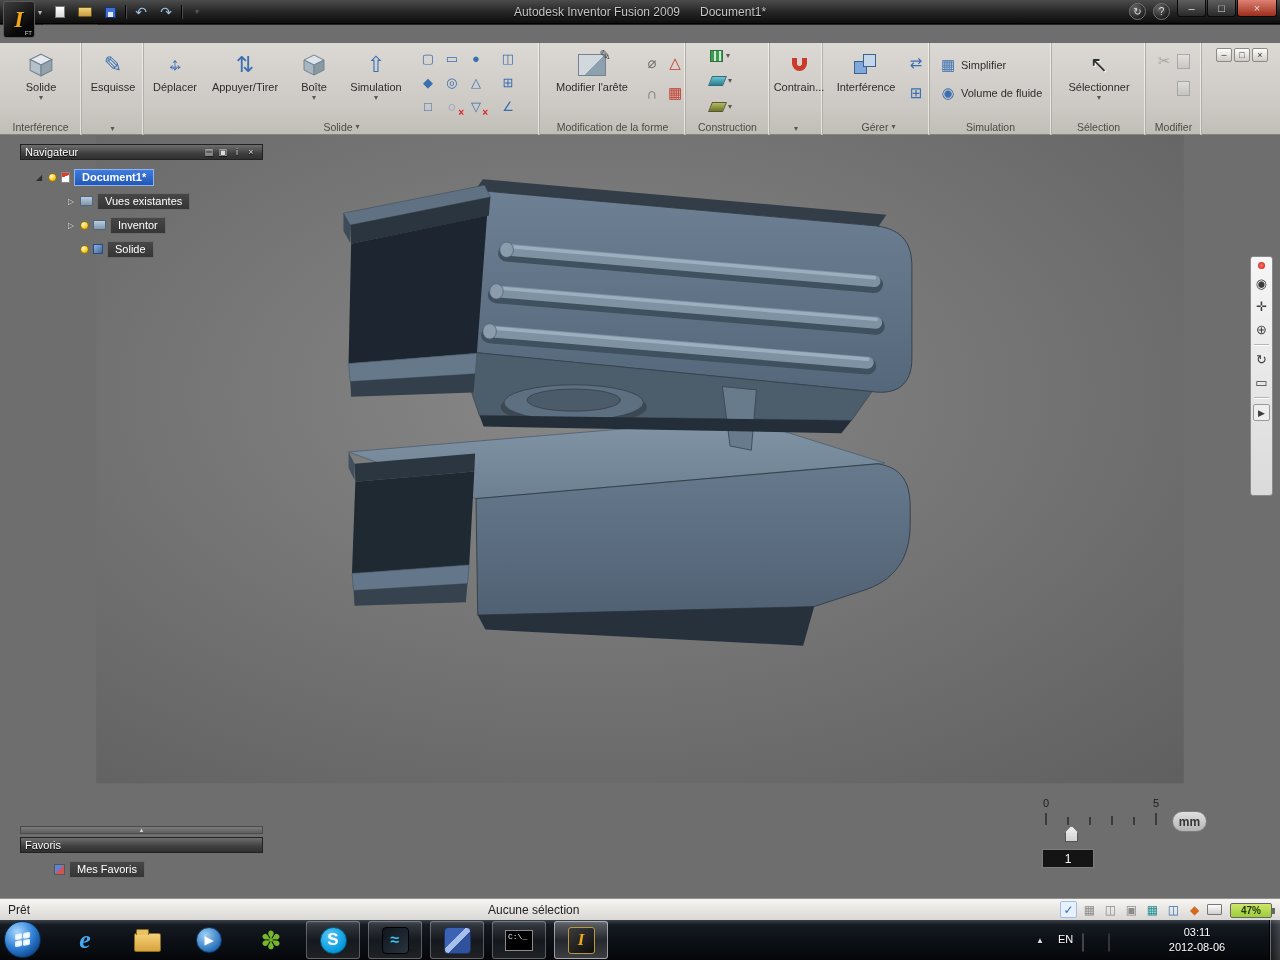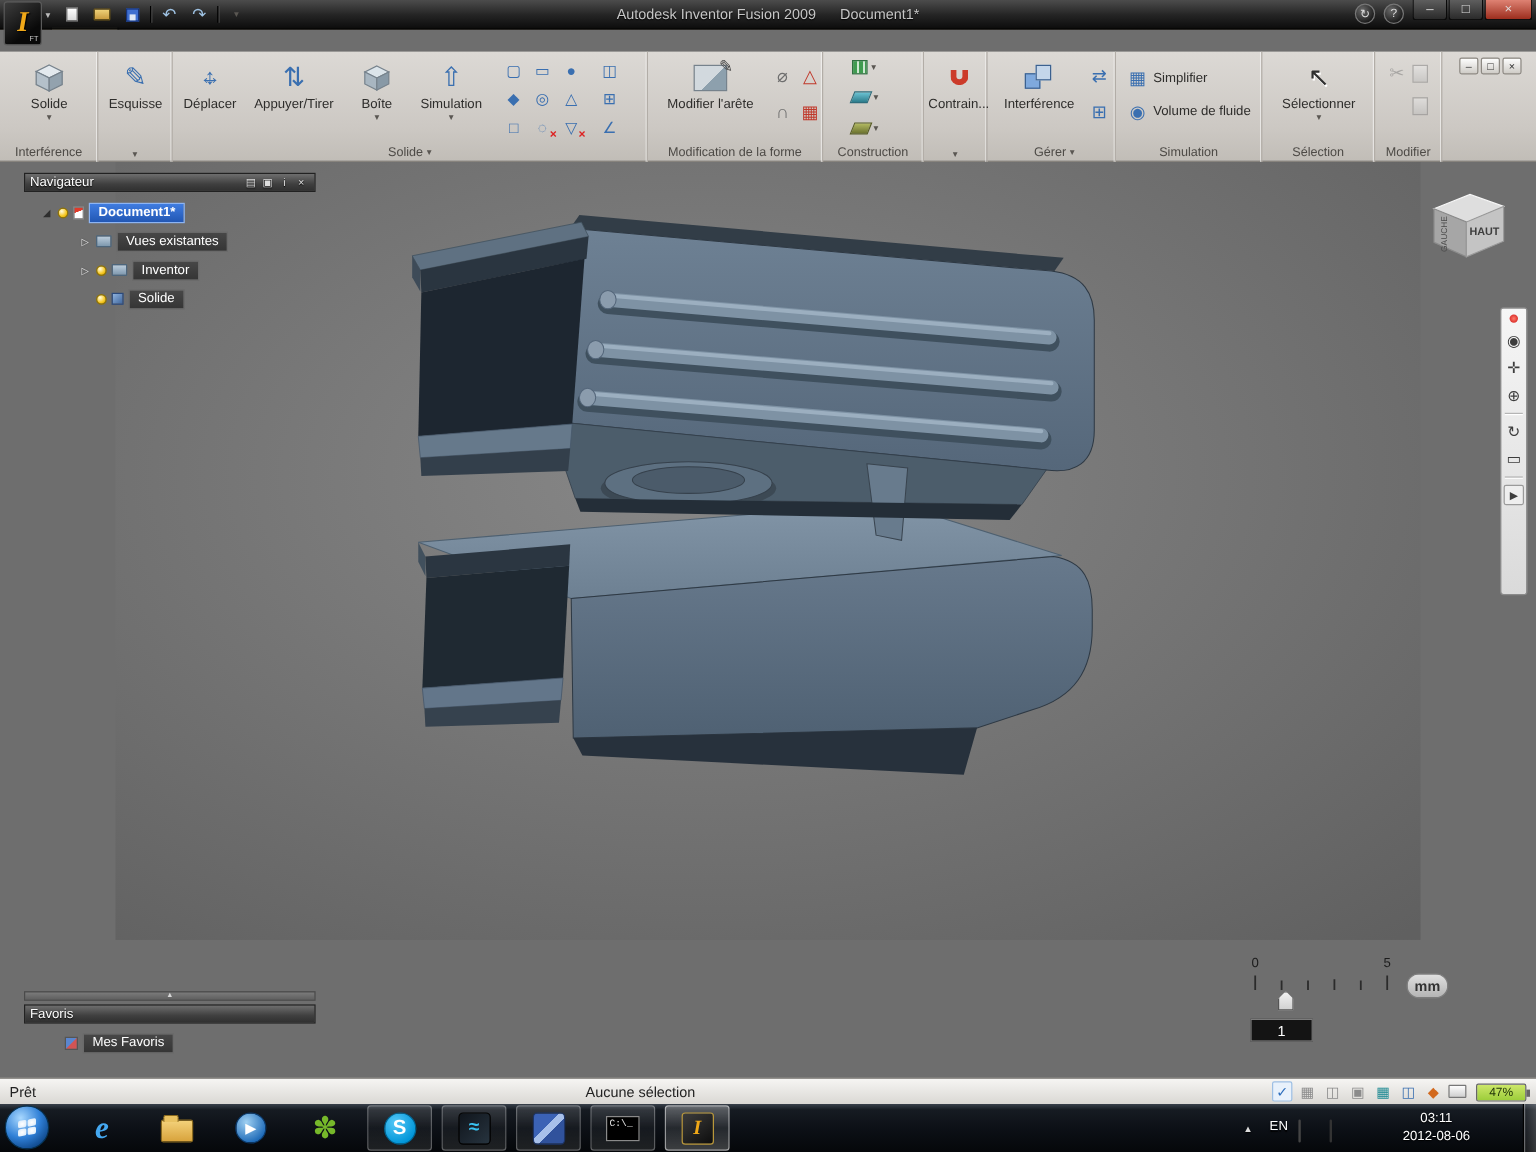--- a/index.html
+++ b/index.html
@@ -107,21 +107,21 @@
 
 #statusbar{position:absolute;top:898px;left:0;width:1280px;height:22px;background:linear-gradient(#f6f5f3,#dad8d4);border-top:1px solid #96938e;font-size:12px;color:#222;z-index:40}
 #status-ready{position:absolute;left:8px;top:4px}
 #status-sel{position:absolute;left:488px;top:4px}
 #status-icons{position:absolute;right:58px;top:2px;display:flex;gap:4px;align-items:center}
 .sico{width:17px;height:17px;display:flex;align-items:center;justify-content:center;font-size:12px;border-radius:2px}
 .sico.chk{color:#2f6fbd;background:#e8f1fb;border:1px solid #9dbfe4}
 .sico.g{color:#8b8b8b}
 .sico.teal{color:#1f8a93}.sico.blue{color:#3a6fb0}.sico.orange{color:#d2691e}
 .monitor{width:15px;height:11px;border:1px solid #777;background:linear-gradient(#fdfdfd,#cfcfcf);border-radius:1px}
-#battery{position:absolute;right:8px;top:4px;width:42px;height:15px;border:1px solid #666;border-radius:2px;background:linear-gradient(#cde76a,#9ccd3a);display:flex;align-items:center;justify-content:center;font-size:10px;font-weight:normal;color:#23380a}
+#battery{position:absolute;right:8px;top:4px;width:42px;height:15px;border:1px solid #666;border-radius:2px;background:linear-gradient(#cde76a,#9ccd3a);display:flex;align-items:center;justify-content:center;font-size:10px;font-weight:bold;color:#23380a}
 #battery:after{content:"";position:absolute;right:-4px;top:4px;width:3px;height:6px;background:#666}
 
 
 #taskbar{position:absolute;top:920px;left:0;width:1280px;height:40px;background:linear-gradient(180deg,#39414b 0%,#161b22 12%,#0d1117 48%,#05070a 100%);z-index:60}
 #start-orb{position:absolute;left:4px;top:1px;width:37px;height:37px;border-radius:50%;background:radial-gradient(circle at 35% 28%,#a8d8ff,#2f7fd6 48%,#0a3f7e 85%);border:1px solid #06304f;display:flex;align-items:center;justify-content:center}
 .orb-flag{width:15px;height:13px;display:grid;grid-template-columns:1fr 1fr;grid-template-rows:1fr 1fr;gap:1.5px;transform:skewY(-10deg)}
 .orb-flag div{background:radial-gradient(#fff,#d6e9fa);border-radius:1.5px}
 .task-btn{position:absolute;top:1px;width:54px;height:38px;display:flex;align-items:center;justify-content:center;border-radius:3px}
 .task-btn.open{background:linear-gradient(rgba(255,255,255,.14),rgba(255,255,255,.04) 50%,rgba(255,255,255,.10));border:1px solid rgba(255,255,255,.28)}
 .task-btn.active{background:linear-gradient(rgba(255,255,255,.30),rgba(255,255,255,.10) 50%,rgba(255,255,255,.22));border:1px solid rgba(255,255,255,.5)}
@@ -508,29 +508,20 @@
 
       <polygon points="291,227 457,194 464,208 299,241" fill="#5f7182" stroke="#43525f" stroke-width="0.8"></polygon>
       <polygon points="291,227 299,241 299,262 291,248" fill="#3e4b58"></polygon>
       <polygon points="299,241 464,208 462,230 300,263" fill="#2a3540"></polygon>
       <polygon points="300,263 460,230 448,392 297,404" fill="#1d2630"></polygon>
       <polygon points="297,404 448,392 446,416 299,425" fill="#66798b" stroke="#48596b" stroke-width="0.8"></polygon>
       <polygon points="299,425 446,416 444,438 300,443" fill="#333f4b"></polygon>
     </g>
   </svg>
 
-  <div id="viewcube">
-    <svg width="74" height="68" viewBox="0 0 74 68">
-      <polygon points="9,21 39,9 67,19 36,32" fill="#dedede" stroke="#f6f6f6"></polygon>
-      <polygon points="9,21 36,32 36,61 9,49" fill="#a6a6a6" stroke="#8a8a8a"></polygon>
-      <polygon points="36,32 67,19 67,48 36,61" fill="#c4c4c4" stroke="#9a9a9a"></polygon>
-      <text x="51" y="43" text-anchor="middle" font-size="9" fill="#3e3e3e" font-weight="bold">HAUT</text>
-      <text x="20" y="57" font-size="7" fill="#4a4a4a" transform="rotate(-90 20,57)">GAUCHE</text>
-    </svg>
-  </div>
 
   <div id="navtools">
     <div class="navtool reddot">
         <span class="dotred"></span>
       </div>
     <div class="navtool">◉</div>
     <div class="navtool">✛</div>
     <div class="navtool">⊕</div>
     <div class="navsep"></div>
     <div class="navtool">↻</div>

